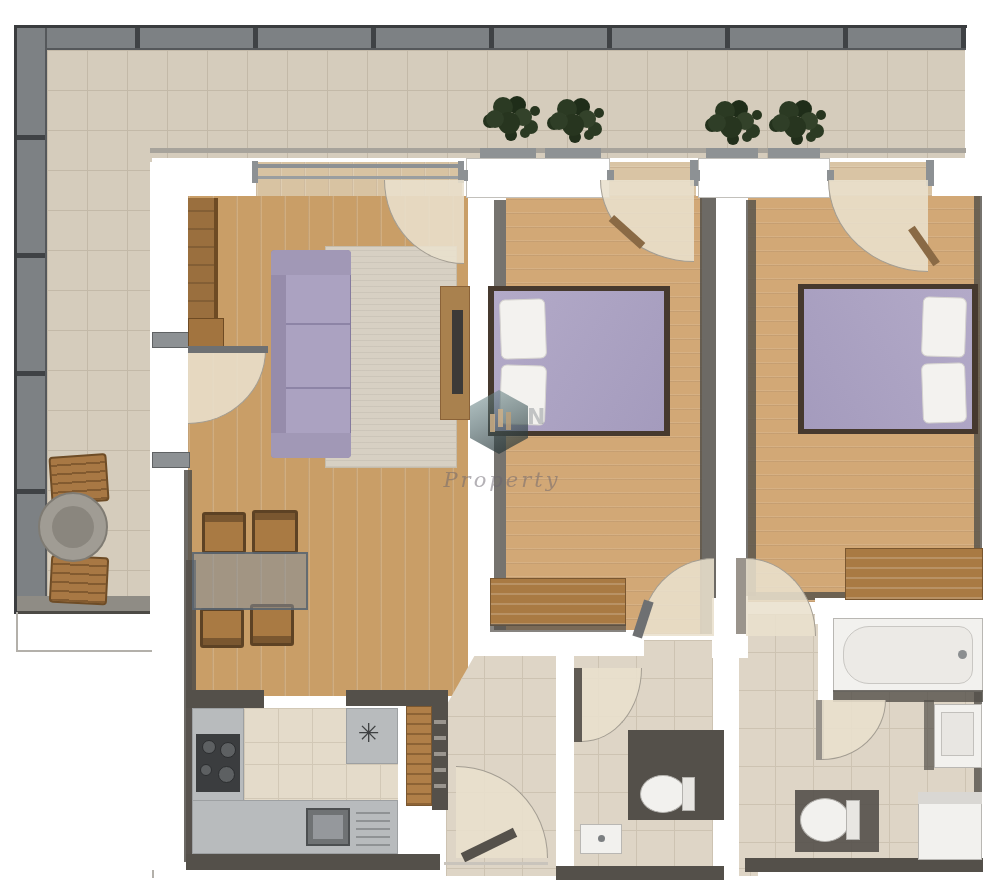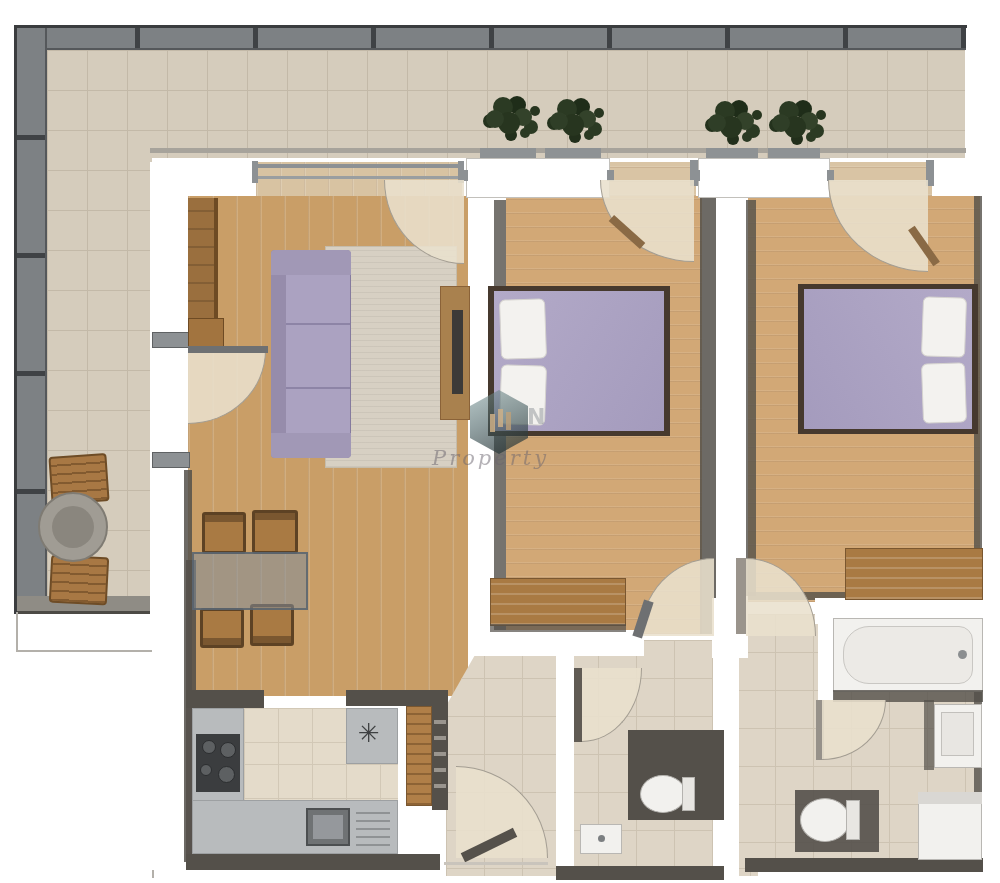--- a/index.html
+++ b/index.html
@@ -239,15 +239,15 @@
   <div class="e" style="left:574px;top:668px;width:8px;height:74px;background:#605b54;"></div>
   <div class="e arc" style="left:582px;top:668px;width:60px;height:74px;border-bottom-right-radius:100%;border-right:1px solid #a39d92;border-bottom:1px solid #a39d92;"></div>
 
   <div class="e arc" style="left:456px;top:766px;width:92px;height:92px;border-top-right-radius:100%;border-right:1px solid #a39d92;border-top:1px solid #a39d92;"></div>
   <div class="e" style="left:460px;top:840px;width:58px;height:10px;background:#55514b;transform:rotate(-26deg);"></div>
   <div class="e" style="left:444px;top:862px;width:104px;height:3px;background:#c9c4bc;"></div>
 
   <div class="e hex" style="left:470px;top:390px;width:58px;height:64px;"></div>
   <div class="e" style="left:490px;top:414px;width:5px;height:18px;background:rgba(205,175,135,.85);box-shadow:8px -5px 0 0 rgba(205,175,135,.85),16px -2px 0 0 rgba(190,160,120,.8);"></div>
   <div class="e wm-frag" style="left:527px;top:404px;">N</div>
-  <div class="e wm-text" style="left:432px;top:446px;width:140px;">Property</div>
+  <div class="e wm-text" style="left:432px;top:468px;width:140px;text-align:center;">Property</div>
 
 </div>
 
 </body></html>

